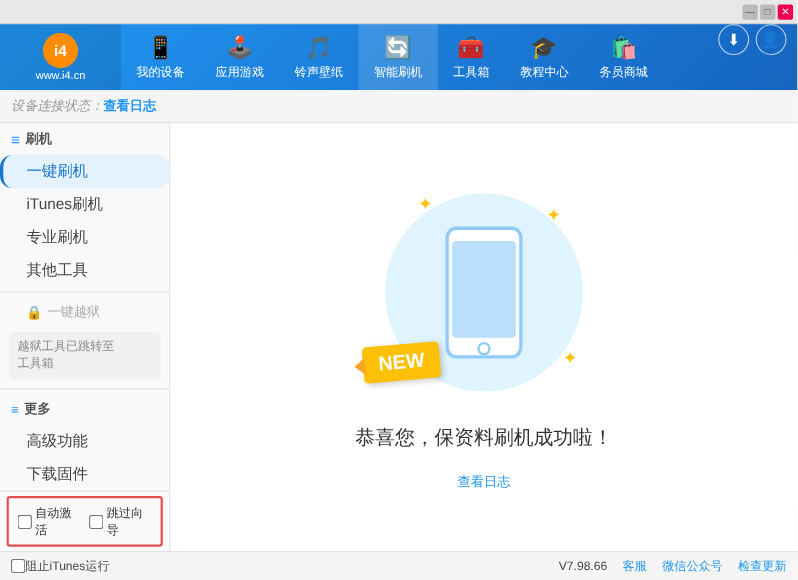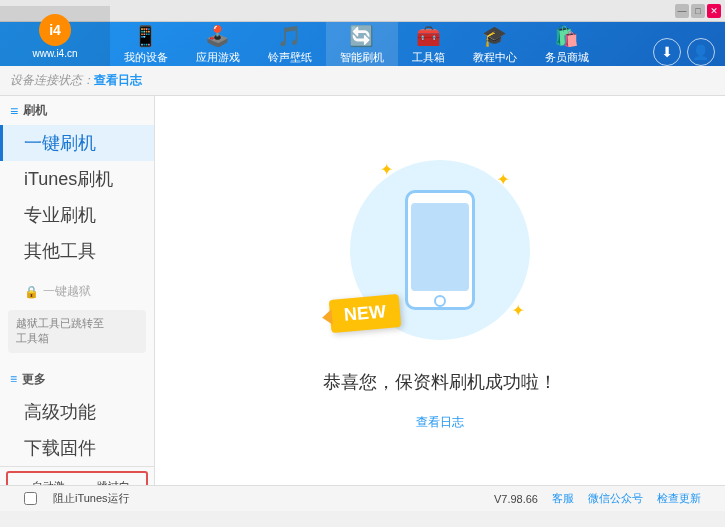--- a/index.html
+++ b/index.html
@@ -22,24 +22,24 @@
       display: flex; align-items: center; justify-content: center;
       font-size: 9px; cursor: pointer;
       border: none; background: #bbb; color: #555;
     }
     .titlebar-btn.minimize { background: #bbb; }
     .titlebar-btn.maximize { background: #bbb; }
     .titlebar-btn.close { background: #e05; color: #fff; }
 
     
     .header {
-      height: 44px;
+      height: 60px;
       background: linear-gradient(135deg, #2196f3, #1565c0);
       display: flex;
-      align-items: flex-end;
+      align-items: flex-start;
     }
     .logo {
       width: 110px;
       height: 60px;
       display: flex;
       flex-direction: column;
       align-items: center;
       justify-content: center;
       background: rgba(0,0,0,0.1);
     }
@@ -124,24 +124,25 @@
       display: flex;
       align-items: center;
       padding: 6px 10px;
       font-size: 12px;
       color: #555;
       font-weight: bold;
     }
     .sidebar-section-header .icon { color: #2196f3; margin-right: 5px; font-size: 14px; }
     .sidebar-item {
       padding: 6px 10px 6px 24px;
-      font-size: 18px;
+      font-size: 14px;
       color: #444;
       cursor: pointer;
       position: relative;
+      border-radius: 11px;
     }
     .sidebar-item.active {
       background: #e3f2fd;
       color: #1976d2;
       border-left: 3px solid #1976d2;
       padding-left: 21px;
     }
     .sidebar-divider { height: 1px; background: #e0e0e0; margin: 4px 0; }
     .sidebar-disabled {
       padding: 6px 10px 6px 24px;
@@ -181,24 +182,24 @@
     .sidebar-checkbox-item {
       display: flex; align-items: center; gap: 3px; font-size: 11px; color: #333; cursor: pointer;
     }
     .sidebar-checkbox-item input { cursor: pointer; }
     .itunes-bar {
       height: 26px;
       background: #f5f5f5;
       border-top: 1px solid #ddd;
       display: flex;
       align-items: center;
-      padding: 0 24px;
+      padding: 0 10px;
       font-size: 11px;
       color: #444;
-      gap: 16px;
+      gap: 0;
     }
     .itunes-bar input[type="checkbox"] { cursor: pointer; }
 
     
     .content {
       flex: 1;
       background: #fff;
       display: flex;
       flex-direction: column;
       align-items: center;

